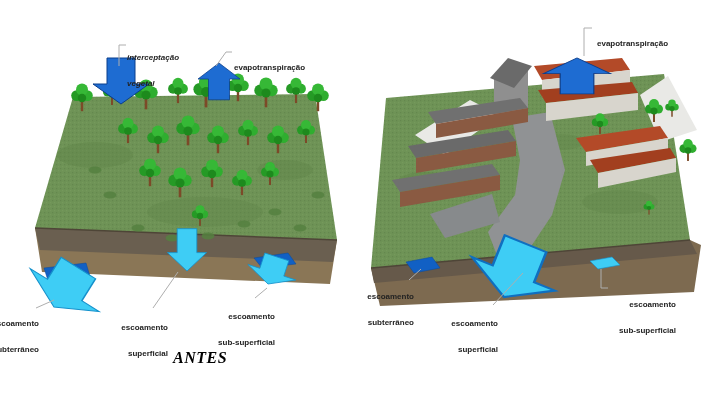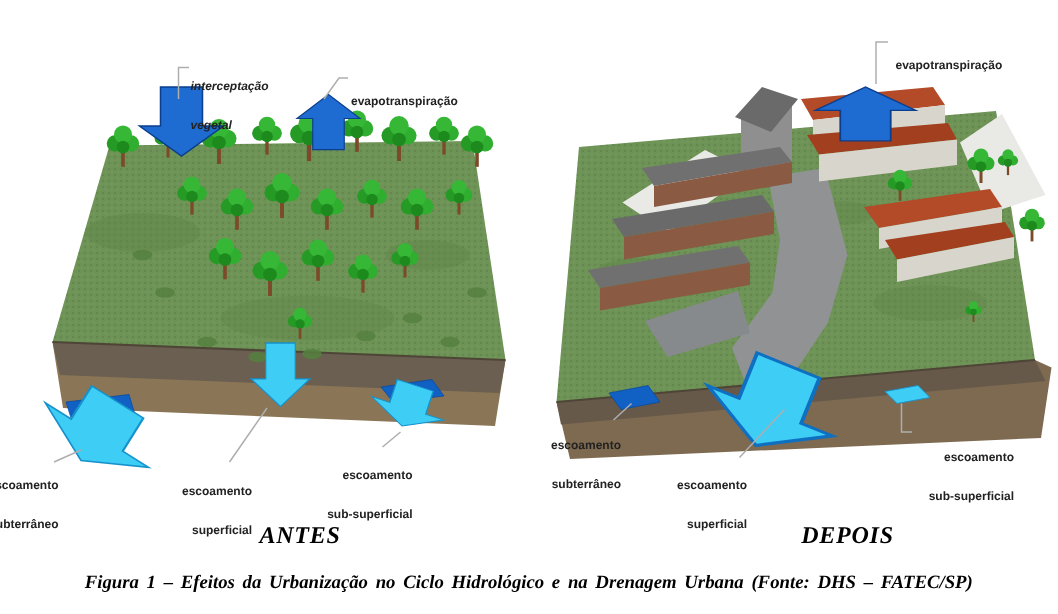--- a/index.html
+++ b/index.html
@@ -199,15 +199,13 @@
   <div class="lbl center" style="left:436px;top:303px;width:62px;">
     <span>escoamento</span>
     <span>superficial</span>
   </div>
   <div class="lbl center" style="left:606px;top:284px;width:70px;">
     <span>escoamento</span>
     <span>sub-superficial</span>
   </div>
 
   <div class="panel-title" style="left:150px;top:349px;width:100px;">ANTES</div>
-  <div class="panel-title" style="left:515px;top:349px;width:100px;">DEPOIS</div>
-  <div class="caption">Figura 1 – Efeitos da Urbanização no Ciclo Hidrológico e na Drenagem Urbana (Fonte: DHS – FATEC/SP)</div>
 </div>
 
 </body></html>

